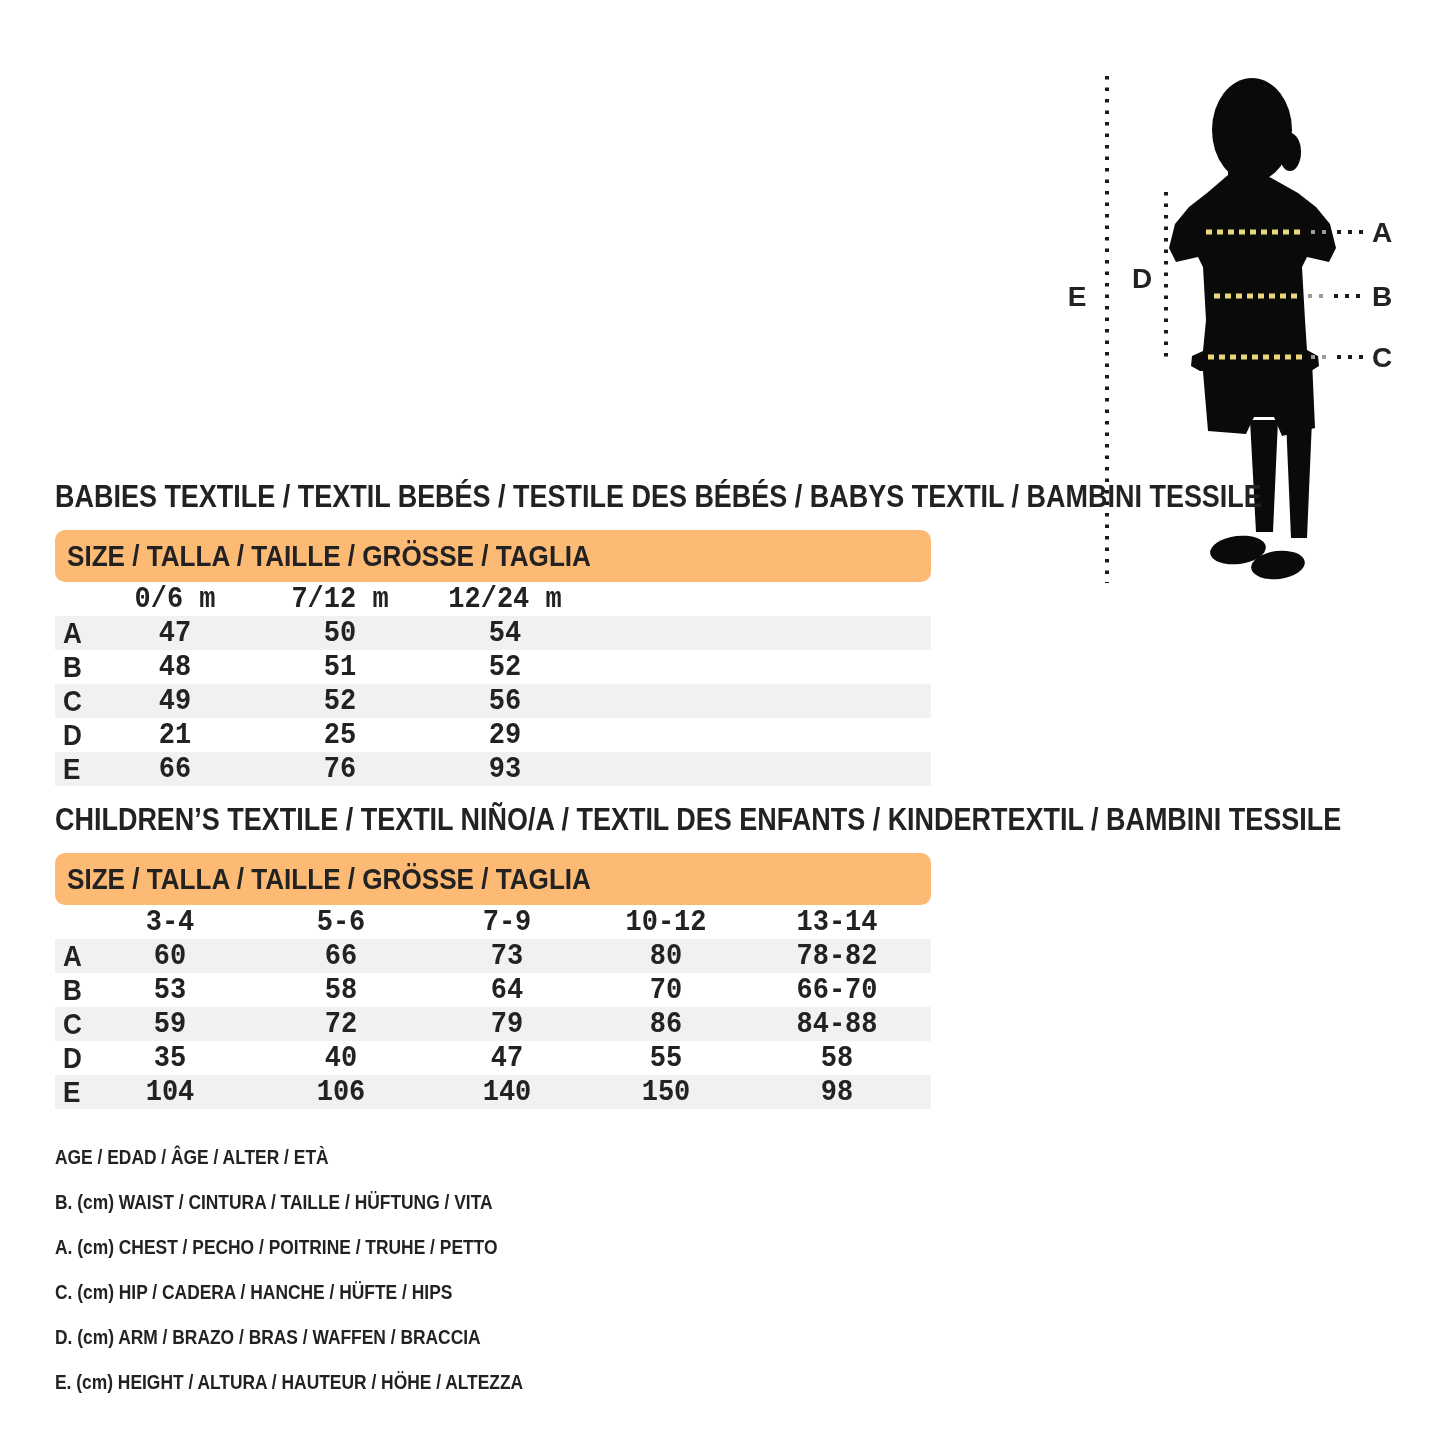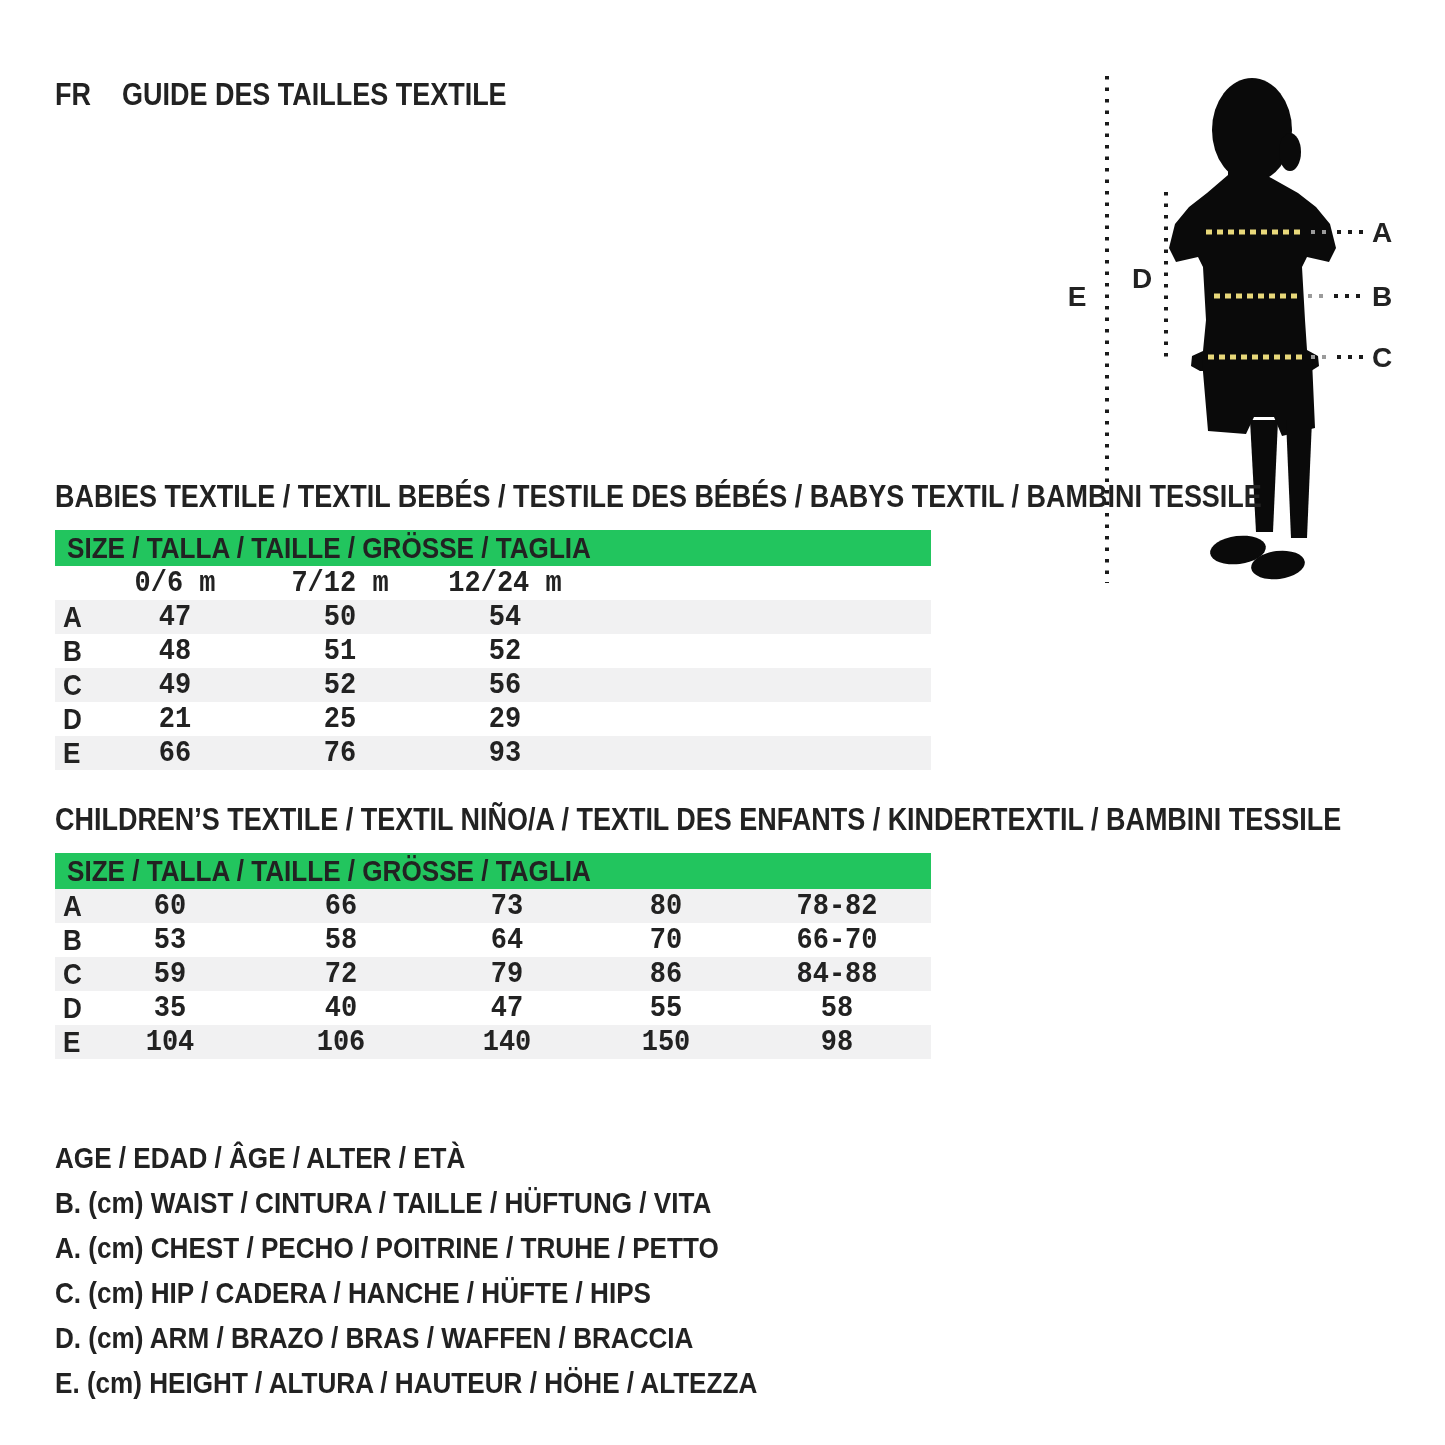--- a/index.html
+++ b/index.html
@@ -22,47 +22,43 @@
   
   .section-title{position:absolute;left:55px;height:34px;display:flex;align-items:center;
     font-size:31px;font-weight:700;}
   .title-babies{top:480px;}
   .title-children{top:803px;}
 
   
   .size-table{position:absolute;left:55px;width:876px;font-size:30px;font-weight:700;}
   .tbl-babies{top:530px;}
   .tbl-children{top:853px;}
-  .size-bar{height:36px;background:#22c55e;display:flex;align-items:center;
-    padding-left:12px;box-sizing:border-box;}
+  .size-bar{height:52px;background:#fdba74;display:flex;align-items:center;
+    padding-left:12px;box-sizing:border-box;border-radius:10px;}
   .trow{display:flex;align-items:center;height:34px;}
   .trow.alt{background:#f1f1f2;}
   .cell-label{width:55px;flex:0 0 55px;padding-left:8px;box-sizing:border-box;}
   .cell{text-align:center;flex:0 0 auto;font-family:Liberation Mono, monospace;}
   .b1{width:130px}.b2{width:200px}.b3{width:130px}
   .k1{width:120px}.k2{width:222px}.k3{width:110px}.k4{width:208px}.k5{width:134px}
 
   
   .legend{position:absolute;left:55px;top:1135px;}
-  .legend-row{height:45px;display:flex;align-items:center;font-size:30px;font-weight:700;}
+  .legend-row{height:45px;display:flex;align-items:center;font-size:20px;font-weight:700;}
 
   
   .figure{position:absolute;left:1050px;top:60px;width:395px;height:530px;}
   .figure text{font-family:"Liberation Sans",sans-serif;font-weight:700;font-size:28px;fill:#222;}
 </style>
 </head>
 <body>
 
 <div class="canvas">
 
   <div class="lang-block">
-    <div class="lang-row">
-      <span class="lang-code"><span class="cx">FR</span></span>
-      <span class="cx">GUIDE DES TAILLES TEXTILE</span>
-    </div>
   </div>
 
   <svg class="figure" viewBox="0 0 395 530" aria-hidden="true">
 
     <line x1="57" y1="16" x2="57" y2="523" stroke="#1a1a1a" stroke-width="4" stroke-dasharray="3.5 8"></line>
 
     <line x1="116" y1="132" x2="116" y2="300" stroke="#1a1a1a" stroke-width="4" stroke-dasharray="3.5 8"></line>
 
     <g fill="#0a0a0a">
       <ellipse cx="202" cy="70" rx="40" ry="52"></ellipse>
@@ -142,20 +138,28 @@
   </div>
 
   <div class="section-title title-children">
     <span class="cx">CHILDREN’S TEXTILE / TEXTIL NIÑO/A / TEXTIL DES ENFANTS / KINDERTEXTIL / BAMBINI TESSILE</span>
   </div>
 
   <div class="size-table tbl-children">
     <div class="size-bar">
       <span class="cx">SIZE / TALLA / TAILLE / GRÖSSE / TAGLIA</span>
     </div>
+    <div class="trow">
+      <span class="cell-label"></span>
+      <span class="cell k1"><span class="cxc">3-4</span></span>
+      <span class="cell k2"><span class="cxc">5-6</span></span>
+      <span class="cell k3"><span class="cxc">7-9</span></span>
+      <span class="cell k4"><span class="cxc">10-12</span></span>
+      <span class="cell k5"><span class="cxc">13-14</span></span>
+    </div>
     <div class="trow alt">
       <span class="cell-label"><span class="cx">A</span></span>
       <span class="cell k1"><span class="cxc">60</span></span>
       <span class="cell k2"><span class="cxc">66</span></span>
       <span class="cell k3"><span class="cxc">73</span></span>
       <span class="cell k4"><span class="cxc">80</span></span>
       <span class="cell k5"><span class="cxc">78-82</span></span>
     </div>
     <div class="trow">
       <span class="cell-label"><span class="cx">B</span></span>

